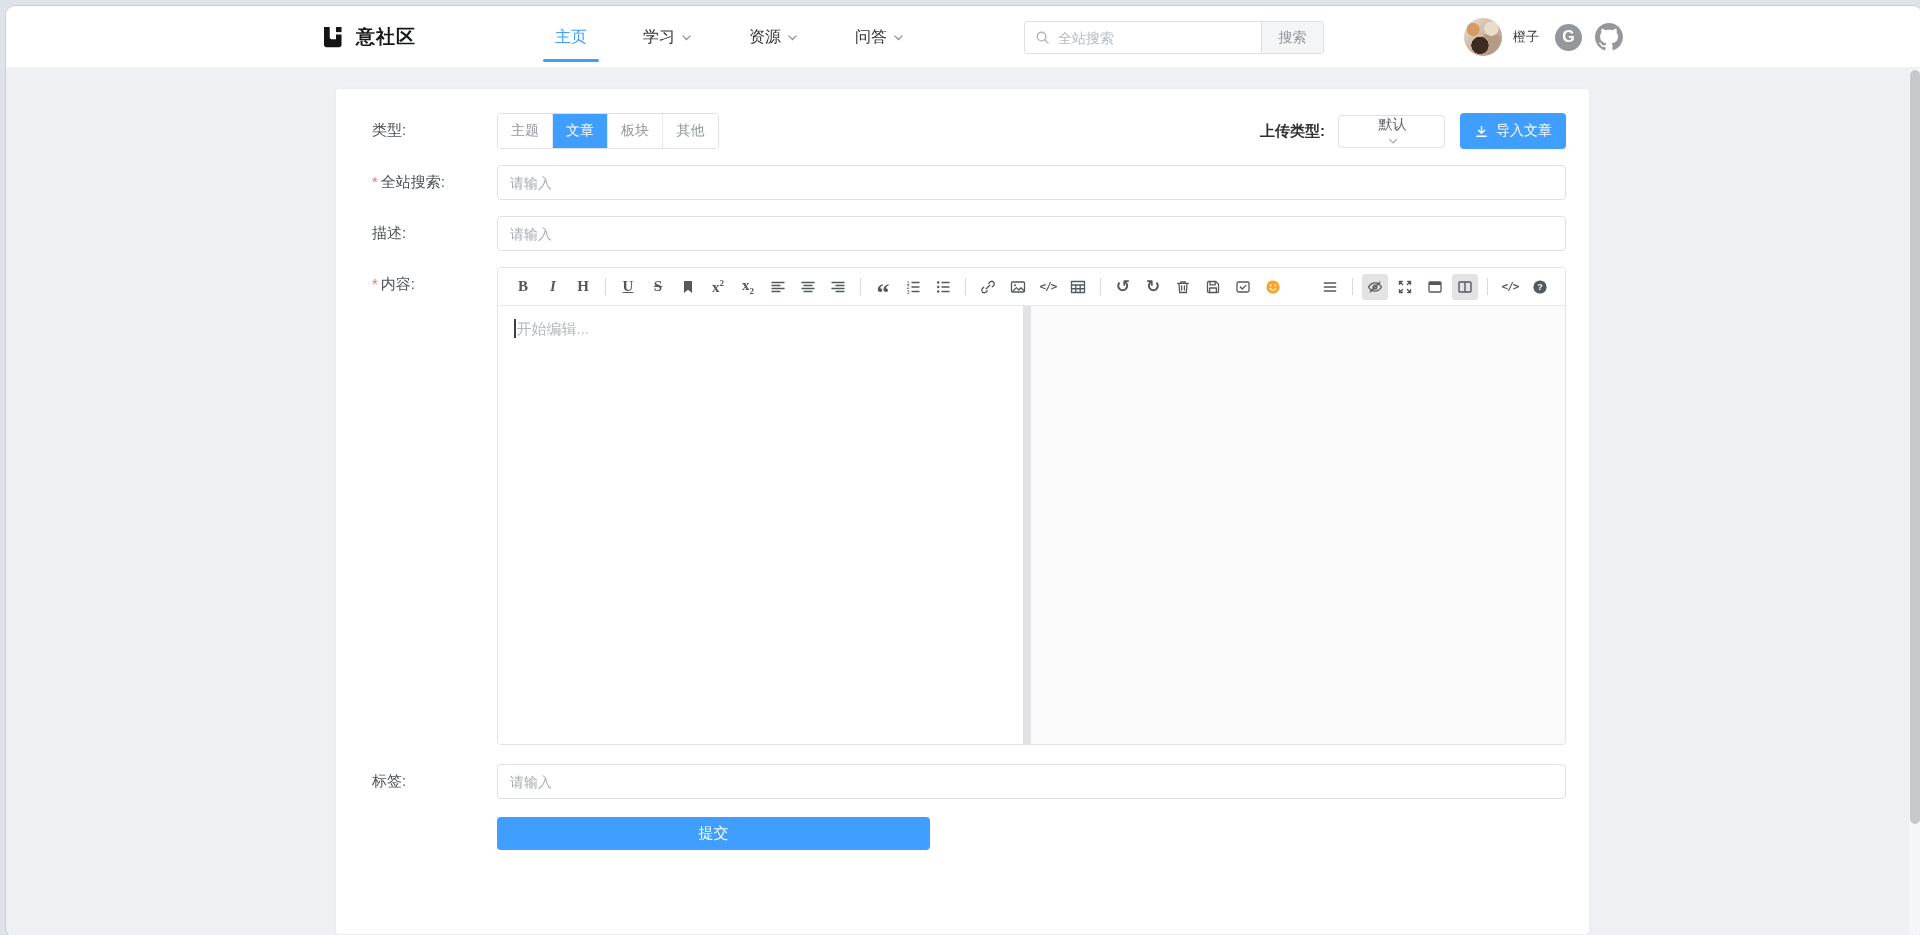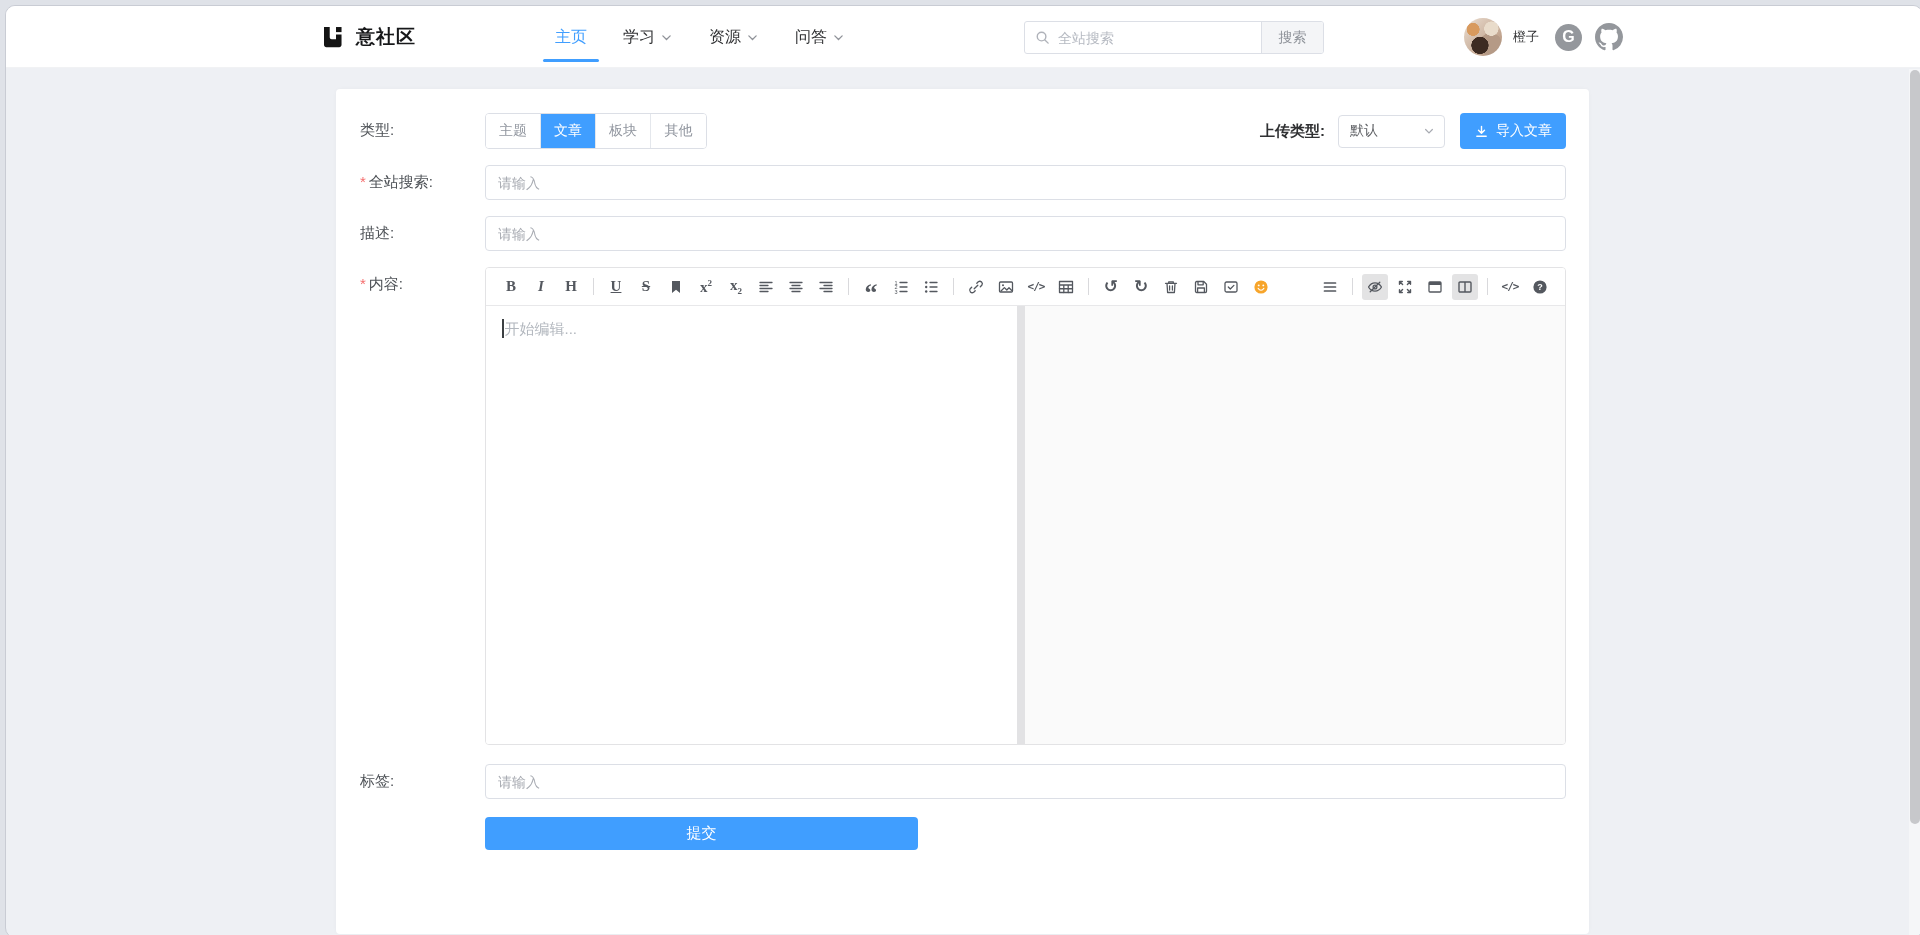--- a/index.html
+++ b/index.html
@@ -4,21 +4,21 @@
 <style>
   * { margin:0; padding:0; box-sizing:border-box; }
   html,body { width:1920px; height:935px; background:#dfe2e8; font-family:"Liberation Sans","DejaVu Sans",sans-serif; }
   .window { position:relative; width:1918px; height:933px; margin:5px; background:#eef0f4; border:1px solid #c9ccd4; border-radius:10px; overflow:hidden; }
 
   
   .navbar { position:absolute; left:0; top:0; width:100%; height:62px; background:#ffffff; border-bottom:1px solid #f1f2f4; }
   .brand { position:absolute; left:313px; top:0; height:62px; display:flex; align-items:center; gap:11px; }
   .logo { display:flex; }
   .brand-name { font-size:19px; font-weight:bold; color:#17181a; letter-spacing:1px; }
-  .nav-links { position:absolute; left:545px; top:0; height:62px; display:flex; align-items:stretch; gap:28px; }
+  .nav-links { position:absolute; left:545px; top:0; height:62px; display:flex; align-items:stretch; gap:48px; }
   .nav-item { position:relative; display:flex; align-items:center; gap:5px; padding:0 4px; font-size:16px; color:#303133; cursor:pointer; }
   .nav-item.active { color:#409eff; }
   .nav-item.active::after { content:""; position:absolute; left:-8px; right:-8px; bottom:6px; height:3px; background:#409eff; border-radius:2px; }
   .chev { display:flex; }
   .nav-search { position:absolute; left:1018px; top:15px; width:300px; height:33px; display:flex; border:1px solid #dcdfe6; border-radius:3px; overflow:hidden; background:#fff; }
   .s-icon { display:flex; align-items:center; padding-left:10px; }
   .nav-search input { flex:1; border:none; outline:none; padding:0 8px; font-size:14px; color:#0369a1; font-family:inherit; }
   .nav-search input::placeholder { color:#b6bac2; }
   .s-btn { width:62px; background:#f4f5f7; border:none; border-left:1px solid #dcdfe6; color:#8f939a; font-size:14px; cursor:pointer; font-family:inherit; }
   .nav-user { position:absolute; left:1458px; top:0; height:62px; display:flex; align-items:center; }
@@ -27,36 +27,36 @@
       radial-gradient(circle at 42% 72%, #3d2b22 0 24%, rgba(0,0,0,0) 25%),
       radial-gradient(circle at 24% 30%, #d89a5e 0 16%, rgba(0,0,0,0) 17%),
       radial-gradient(circle at 72% 28%, #e9dccb 0 18%, rgba(0,0,0,0) 19%),
       radial-gradient(circle at 70% 70%, #b59a86 0 30%, rgba(0,0,0,0) 31%),
       linear-gradient(135deg,#ecdfd2,#b08d74); }
   .uname { margin:0 16px 0 11px; font-size:13px; color:#303133; }
   .gitee { width:27px; height:27px; border-radius:50%; background:#94979c; color:#fff; font-weight:bold; font-size:16px; display:flex; align-items:center; justify-content:center; cursor:pointer; margin-right:13px; }
   .github { display:flex; cursor:pointer; }
 
   
-  .card { position:absolute; left:330px; top:83px; width:1253px; height:845px; background:#ffffff; border-radius:4px; box-shadow:0 0 4px rgba(0,0,0,.03); padding:24px 23px 0 24px; }
+  .card { position:absolute; left:330px; top:83px; width:1253px; height:845px; background:#ffffff; border-radius:4px; box-shadow:0 0 4px rgba(0,0,0,.03); padding:24px 23px 0 36px; }
   .frow { display:flex; margin-bottom:16px; }
   .flabel { width:125px; flex:none; padding-top:8px; font-size:15px; color:#4e5257; }
   .flabel .req { color:#f56c6c; margin-right:3px; }
   .fctrl { flex:1; min-width:0; }
   .txt-input { width:100%; height:35px; border:1px solid #dcdfe6; border-radius:4px; padding:0 12px; font-size:14px; color:#0c4a6e; outline:none; font-family:inherit; background:#fff; }
   .txt-input::placeholder { color:#a8abb2; }
 
   .type-ctrl { display:flex; justify-content:space-between; align-items:center; }
   .segmented { display:flex; height:36px; border:1px solid #dcdfe6; border-radius:4px; overflow:hidden; background:#fff; }
   .seg { width:55px; border:none; background:#fff; color:#90959e; font-size:14px; cursor:pointer; border-right:1px solid #e4e7ec; font-family:inherit; }
   .seg:last-child { border-right:none; }
   .seg.active { background:#409eff; color:#fff; }
   .upload-group { display:flex; align-items:center; }
   .up-label { font-size:15px; font-weight:bold; color:#303133; margin-right:13px; }
-  .select { width:107px; height:33px; border:1px solid #dcdfe6; border-radius:4px; display:flex; align-items:center; justify-content:space-between; padding:0 9px 0 11px; font-size:14px; color:#606266; cursor:pointer; margin-right:15px; background:#fff; }
+  .select { width:107px; height:33px; border:1px solid #dcdfe6; border-radius:4px; display:flex; align-items:center; justify-content:space-between; padding:0 9px 0 11px; font-size:14px; color:#606266; cursor:pointer; margin-right:15px; background:#fff;flex-direction:column; }
   .import-btn { height:36px; padding:0 14px; background:#409eff; border:none; border-radius:4px; color:#fff; font-size:14px; display:flex; align-items:center; gap:7px; cursor:pointer; font-family:inherit; }
 
   
   .md-editor { width:100%; height:478px; border:1px solid #e3e3e5; border-radius:4px; overflow:hidden; background:#fff; }
   .md-toolbar { height:38px; display:flex; align-items:center; justify-content:space-between; padding:0 10px; border-bottom:1px solid #e8e8ea; background:#fff; }
   .tb-left, .tb-right { display:flex; align-items:center; }
   .tb-btn { width:26px; height:26px; margin:0 2px; display:flex; align-items:center; justify-content:center; background:none; border:none; border-radius:3px; cursor:pointer; color:#54585f; padding:0; }
   .tb-btn.active { background:#e3e3e4; }
   .tb-divider { width:1px; height:17px; background:#d9d9dc; margin:0 7px; }
   .ti { font-family:"Liberation Serif","DejaVu Serif",serif; font-size:15px; font-weight:600; color:#54585f; line-height:1; }

